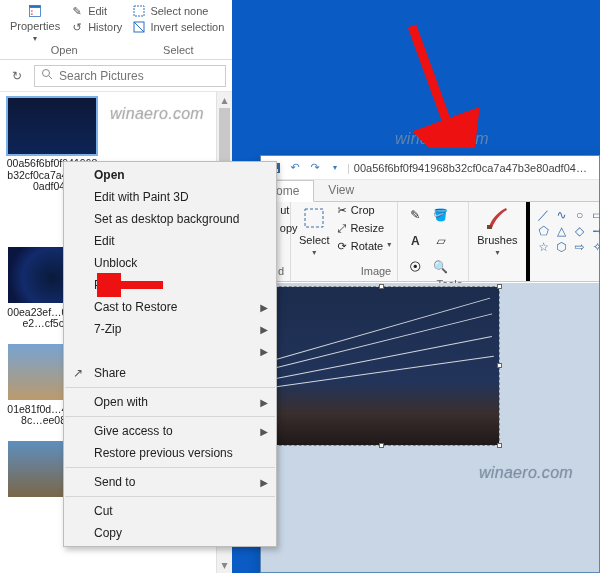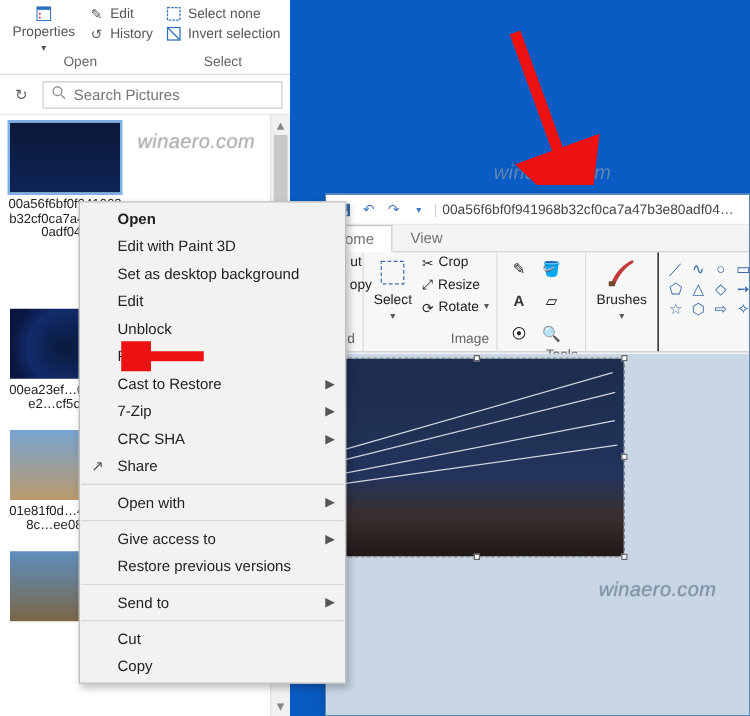--- a/index.html
+++ b/index.html
@@ -256,21 +256,21 @@
           <div class="tool-ic" style="color:#c96f2b">🪣</div>
           <div class="tool-ic" style="font-weight:bold;color:#333">A</div>
           <div class="tool-ic">▱</div>
           <div class="tool-ic">⦿</div>
           <div class="tool-ic">🔍</div>
         </div>
       </div>
       <div class="rgroup-lbl">Tools</div>
     </div>
 
-    <div class="rgroup" style="border-right:1px solid #000000">
+    <div class="rgroup" style="border-right:4px solid #000000">
       <div class="rgroup-body">
         <div class="rbig">
           <span class="icn">
               <svg width="26" height="26">
                 <path d="M5 22 C8 12 16 6 22 3 L23 5 C17 8 11 15 8 23 Z" fill="#c43a3a"></path>
                 <rect x="3" y="20" width="5" height="4" fill="#6c4b2a"></rect>
               </svg>
             </span>
           <span>Brushes</span>
           <span class="chev">▾</span>
@@ -337,21 +337,20 @@
     </div>
   <div class="row">
       <span class="lbl">Cast to Restore</span>
       <span class="sub">▶</span>
     </div>
   <div class="row">
       <span class="lbl">7-Zip</span>
       <span class="sub">▶</span>
     </div>
   <div class="row">
-      <span class="lbl">CRC SHA</span>
       <span class="sub">▶</span>
     </div>
   <div class="row">
       <span class="lic">↗</span>
       <span class="lbl">Share</span>
     </div>
   <div class="sep"></div>
   <div class="row">
       <span class="lbl">Open with</span>
       <span class="sub">▶</span>

